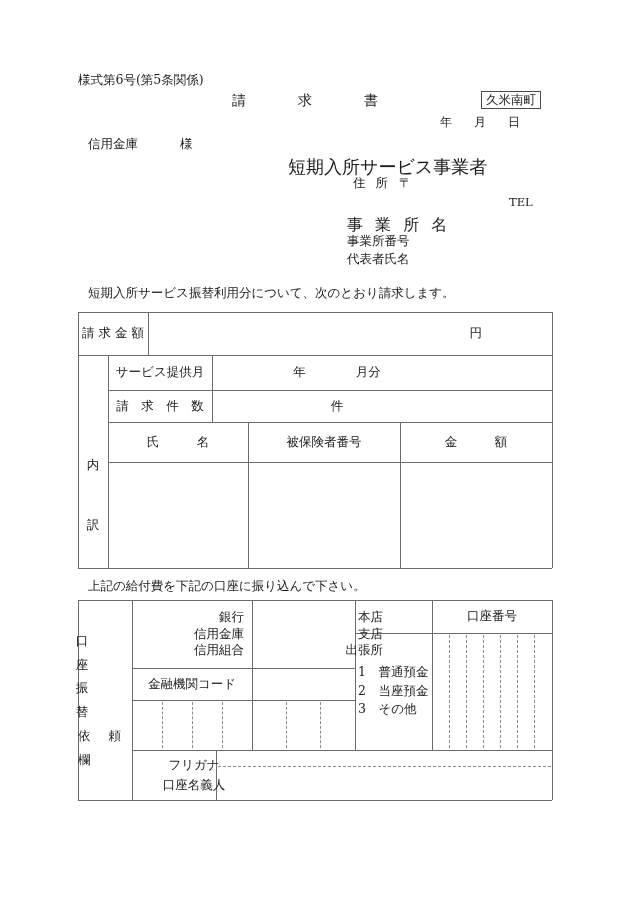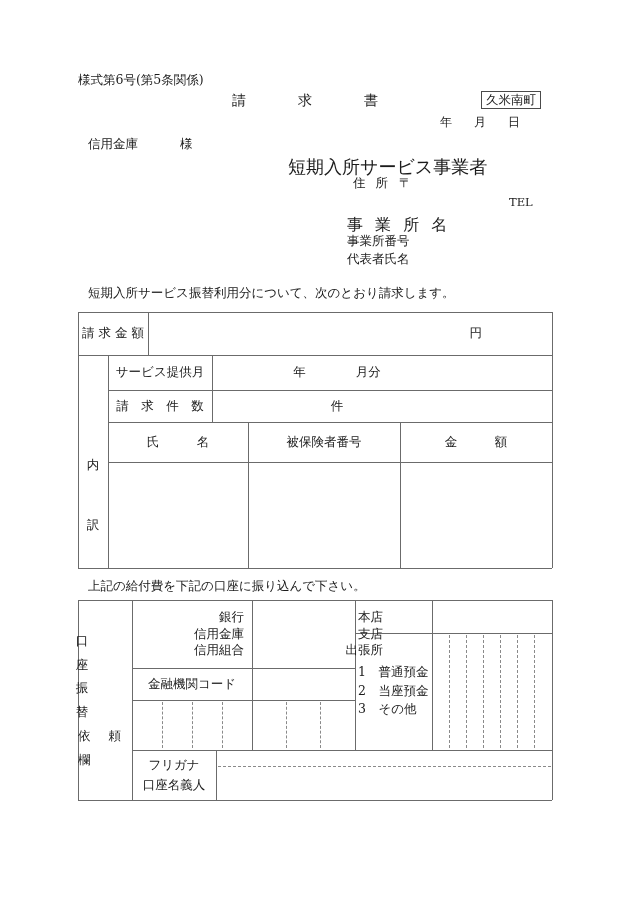--- a/index.html
+++ b/index.html
@@ -162,34 +162,35 @@
       <span>依 頼 欄</span>
     </div>
 
     <div class="cell right" style="left:132px;top:602px;width:112px;height:64px;text-align:right;">銀行
 信用金庫
 信用組合</div>
     <div class="cell right" style="left:252px;top:602px;width:95px;height:64px;text-align:right;margin-left:36px;">本店
 支店
 出張所</div>
 
+    <div class="cell" style="left:432px;top:600px;width:120px;height:33px;">口座番号</div>
 
     <div class="cell left" style="left:358px;top:666px;width:74px;height:50px;flex-direction:column;align-items:flex-start;justify-content:center;line-height:1.5;">
       <div><span>1</span>　<span>普通預金</span></div>
       <div><span>2</span>　<span>当座預金</span></div>
       <div><span>3</span>　<span>その他</span></div>
     </div>
 
     <div class="cell" style="left:132px;top:668px;width:120px;height:32px;">金融機関コード</div>
 
     <div class="cell" style="left:132px;top:700px;width:120px;height:50px;"></div>
     <div class="cell" style="left:252px;top:700px;width:103px;height:50px;"></div>
     <div class="cell" style="left:432px;top:633px;width:120px;height:117px;"></div>
 
-    <div class="cell vert" style="left:132px;top:750px;width:84px;height:50px;line-height:1.6;">
+    <div class="cell vert" style="left:132px;top:750px;width:84px;height:50px;line-height:1.6;padding-left:20px;">
       <span>フリガナ</span>
       <span>口座名義人</span>
     </div>
     <div class="cell" style="left:216px;top:750px;width:336px;height:16px;"></div>
     <div class="cell" style="left:216px;top:766px;width:336px;height:34px;"></div>
   </div>
 
 </div>
 
 </body></html>

